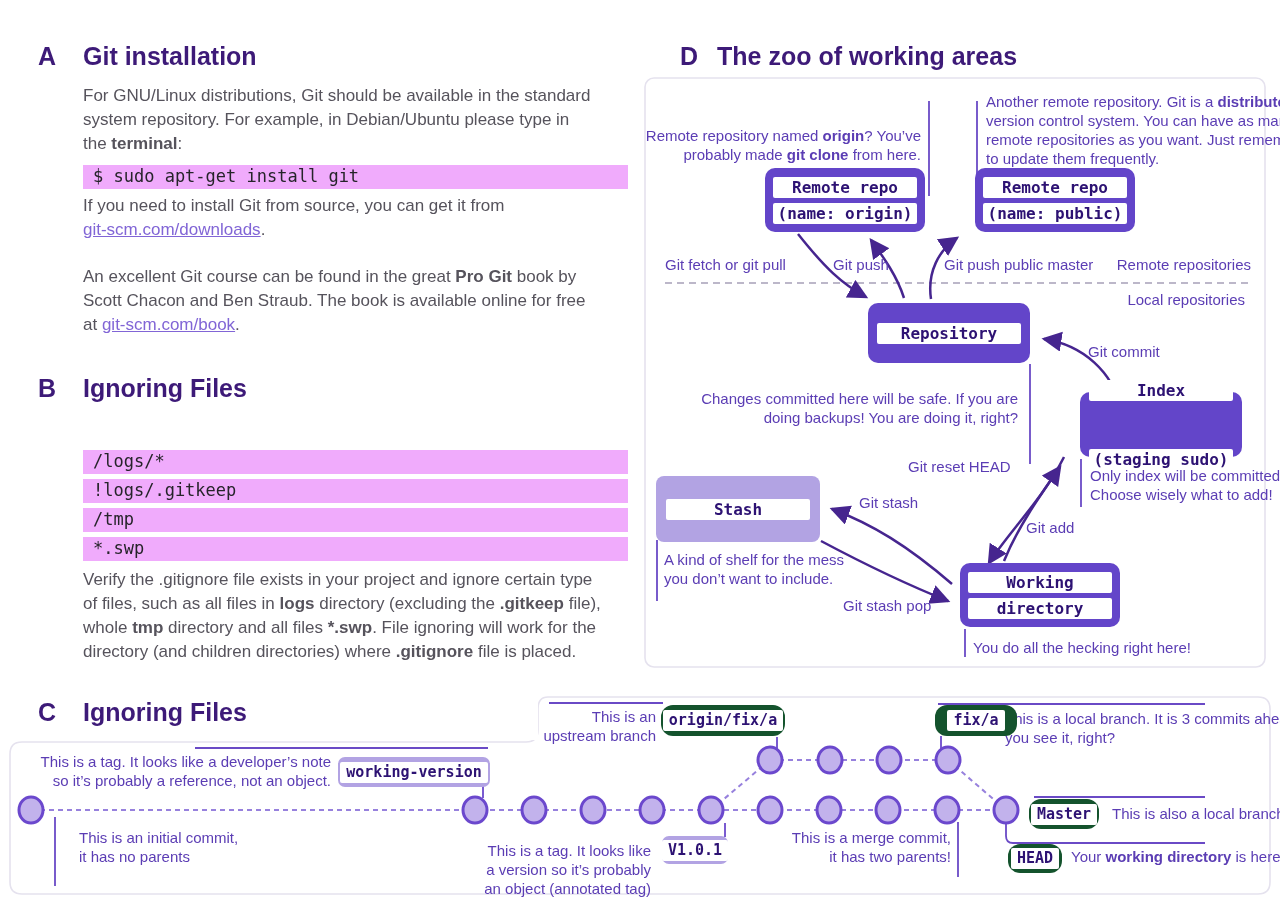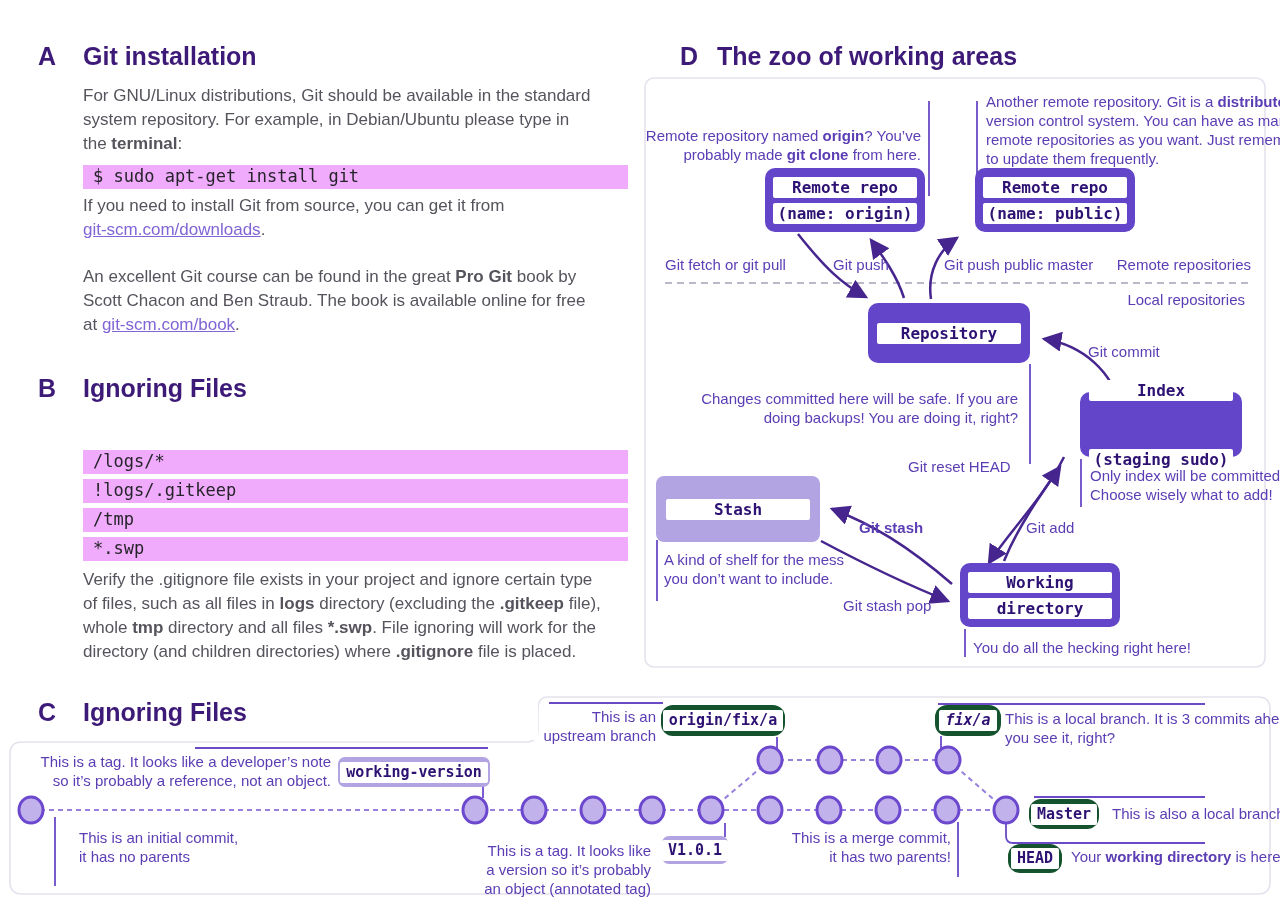--- a/index.html
+++ b/index.html
@@ -182,21 +182,21 @@
   </div>
   <div class="abs note" style="left:973px; top:638px;">You do all the hecking right here!</div>
 
   <div class="abs note" style="left:665px; top:255px;">Git fetch or git pull</div>
   <div class="abs note" style="left:833px; top:255px;">Git push</div>
   <div class="abs note" style="left:944px; top:255px;">Git push public master</div>
   <div class="abs note" style="right:29px; top:255px;text-align:right;">Remote repositories</div>
   <div class="abs note" style="right:35px; top:290px;">Local repositories</div>
   <div class="abs note" style="left:1088px; top:342px;">Git commit</div>
   <div class="abs note" style="left:908px; top:457px;">Git reset HEAD</div>
-  <div class="abs note" style="left:859px; top:518px;font-weight:bold;">Git stash</div>
+  <div class="abs note" style="left:859px; top:493px;">Git stash</div>
   <div class="abs note" style="left:1026px; top:518px;">Git add</div>
   <div class="abs note" style="left:843px; top:596px;">Git stash pop</div>
 
   <div class="abs bigbox" style="left:765px; top:168px; width:160px; height:64px;">
     <div class="strip">Remote repo</div>
     <div class="strip">(name: origin)</div>
   </div>
   <div class="abs bigbox" style="left:975px; top:168px; width:160px; height:64px;">
     <div class="strip">Remote repo</div>
     <div class="strip">(name: public)</div>
@@ -252,21 +252,21 @@
 
   <div class="abs tag light" style="left:338px; top:757px; width:152px; height:30px;">
     <div class="strip">working-version</div>
   </div>
   <div class="abs tag light" style="left:662px; top:836px; width:66px; height:28px;">
     <div class="strip">V1.0.1</div>
   </div>
   <div class="abs tag dark" style="left:661px; top:705px; width:124px; height:31px;">
     <div class="strip">origin/fix/a</div>
   </div>
-  <div class="abs tag dark" style="left:935px; top:705px; width:66px; height:31px;font-style:italic;">
+  <div class="abs tag dark" style="left:935px; top:705px; width:82px; height:31px;">
     <div class="strip">fix/a</div>
   </div>
   <div class="abs tag dark" style="left:1029px; top:799px; width:70px; height:30px;">
     <div class="strip">Master</div>
   </div>
   <div class="abs tag dark" style="left:1008px; top:844px; width:54px; height:29px;">
     <div class="strip">HEAD</div>
   </div>
 
 </div>

